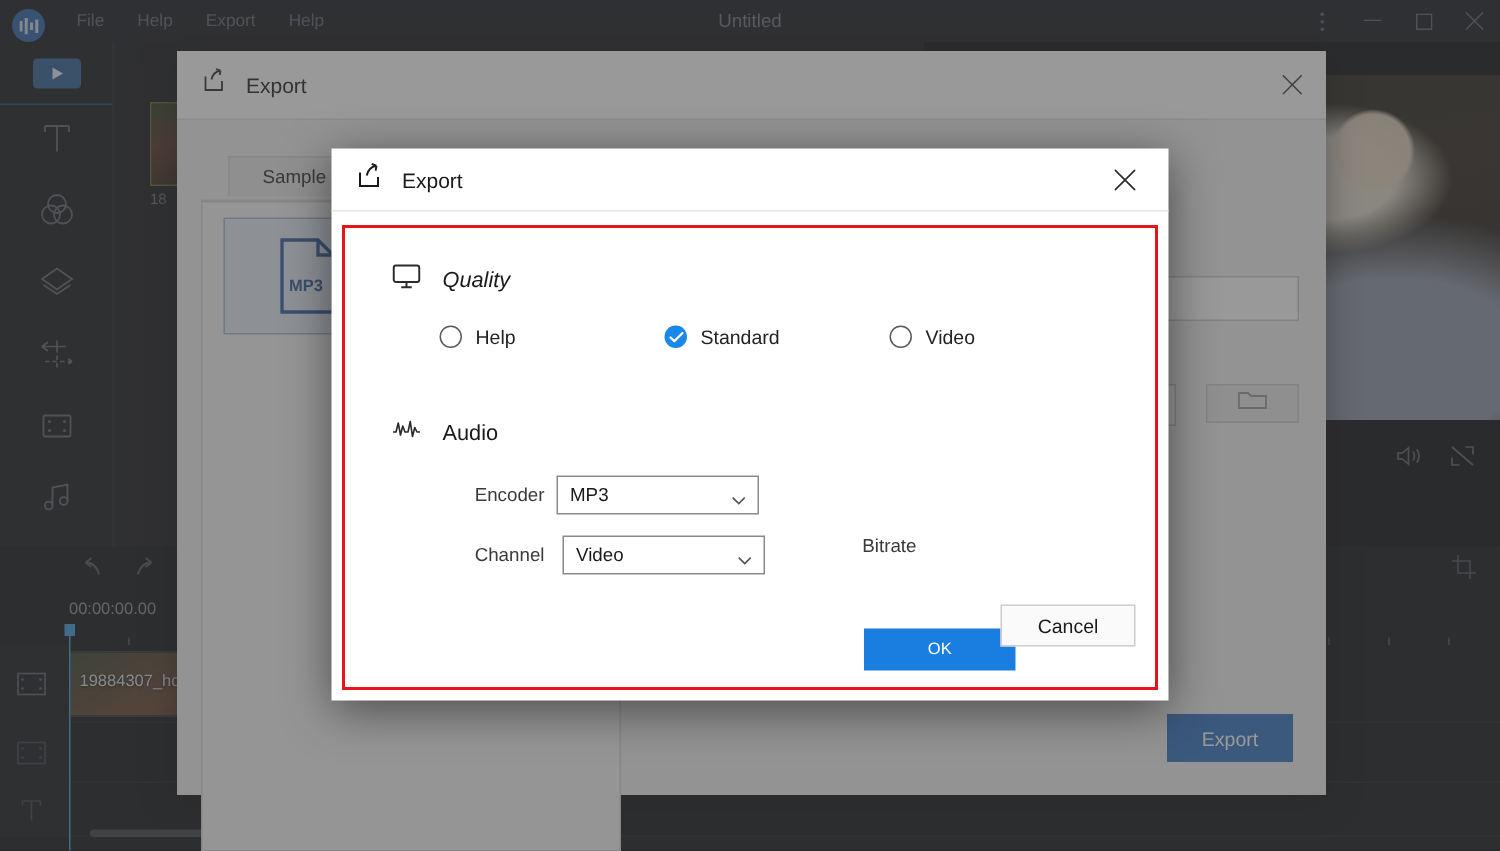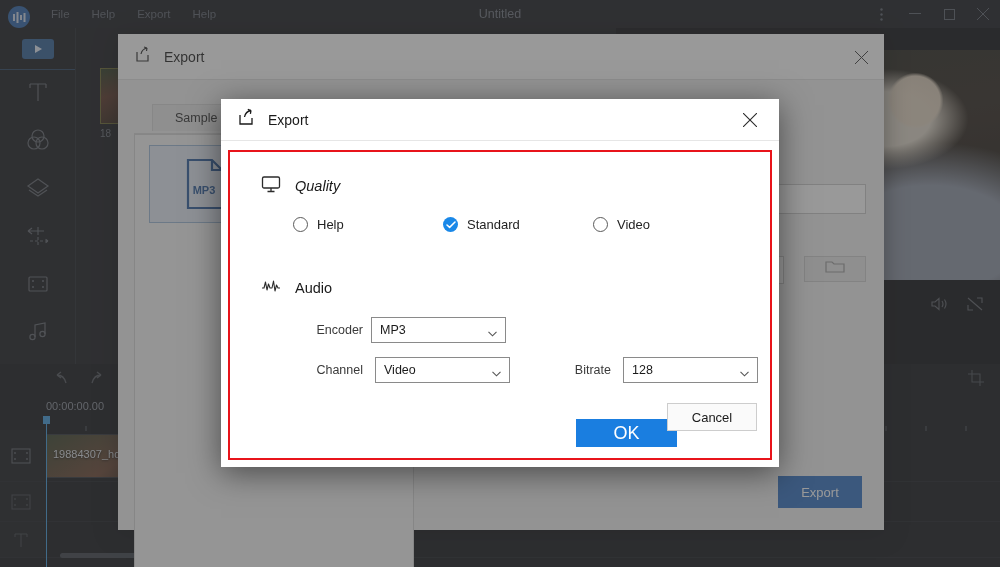--- a/index.html
+++ b/index.html
@@ -203,21 +203,21 @@
   .field-row { position: absolute; display: flex; align-items: center; }
   .field-label { font-size: 12.5px; color: #3a3a3a; text-align: right; }
   .select {
     width: 135px; height: 26px; border: 1px solid #8a8a8a; background: #fff;
     display: flex; align-items: center; padding: 0 8px; position: relative;
     font-size: 12.5px; color: #1a1a1a;
   }
   .chev { position: absolute; right: 8px; top: 8px; }
   .btn-ok {
     position: absolute; left: 355px; top: 320px; width: 101px; height: 28px;
-    background: #1a7ee0; color: #fff; font-size: 18px;
+    background: #1a7ee0; color: #fff; font-size: 11px;
     display: flex; align-items: center; justify-content: center;
   }
   .btn-cancel {
     position: absolute; left: 446px; top: 304px; width: 90px; height: 28px;
     background: #fafafa; border: 1px solid #cdcdcd; color: #1a1a1a; font-size: 13px;
     display: flex; align-items: center; justify-content: center;
   }
 </style>
 </head>
 <body>
@@ -546,27 +546,19 @@
           <svg width="9" height="6" viewBox="0 0 9 6">
               <path d="M0.5 0.8 L4.5 4.8 L8.5 0.8" stroke="#555" stroke-width="1.1" fill="none"></path>
             </svg>
         </span>
       </div>
     </div>
 
 
     <div class="field-row" style="left:280px; top:258px;">
       <span class="field-label" style="width:110px; margin-right:12px;">Bitrate</span>
-      <div class="select">
-        <span>128</span>
-        <span class="chev">
-          <svg width="9" height="6" viewBox="0 0 9 6">
-              <path d="M0.5 0.8 L4.5 4.8 L8.5 0.8" stroke="#555" stroke-width="1.1" fill="none"></path>
-            </svg>
-        </span>
-      </div>
     </div>
 
     <div class="btn-ok">OK</div>
     <div class="btn-cancel">Cancel</div>
   </div>
 
 </div>
 
 </body></html>

